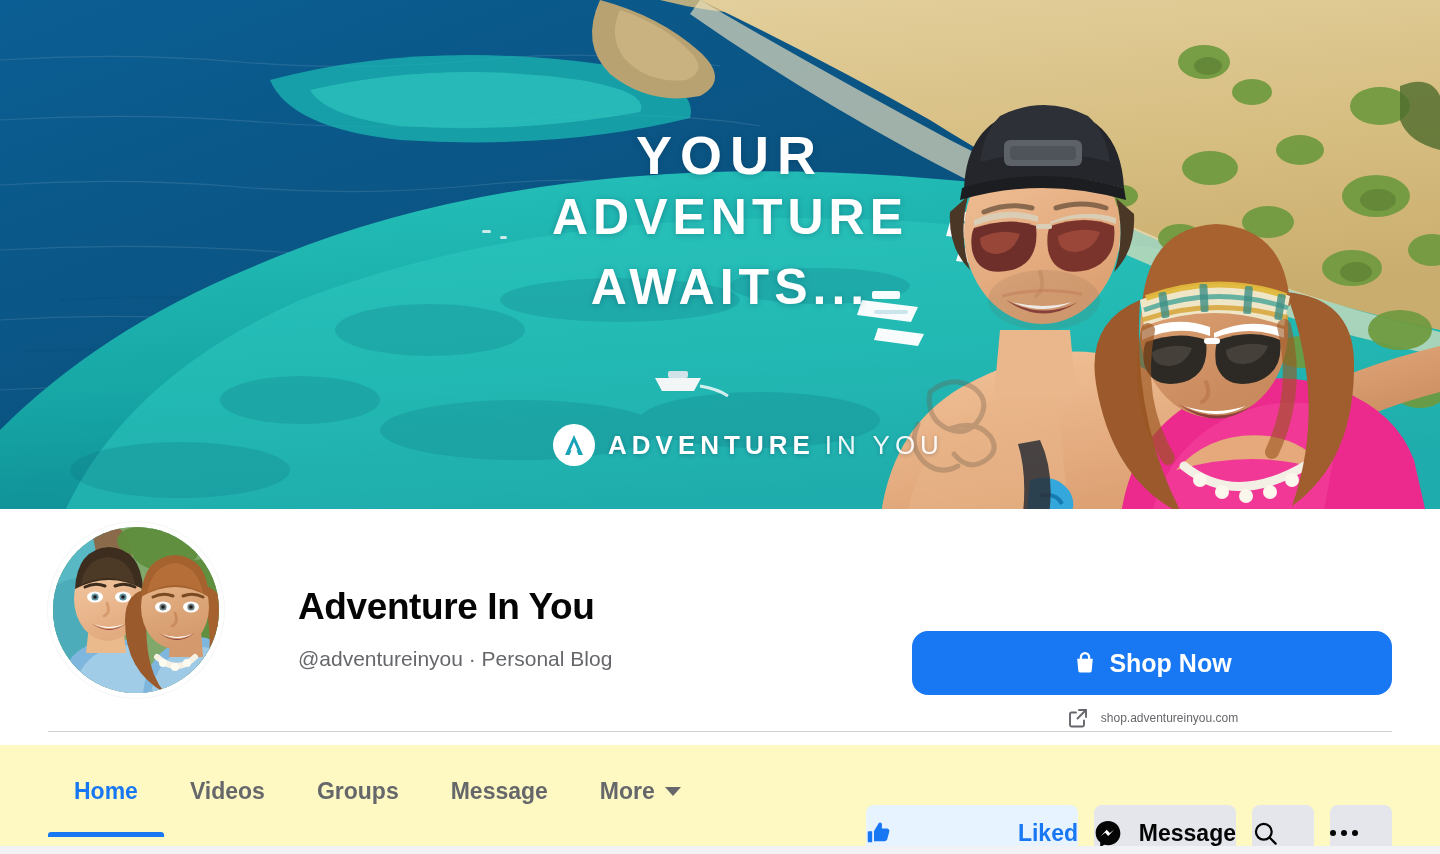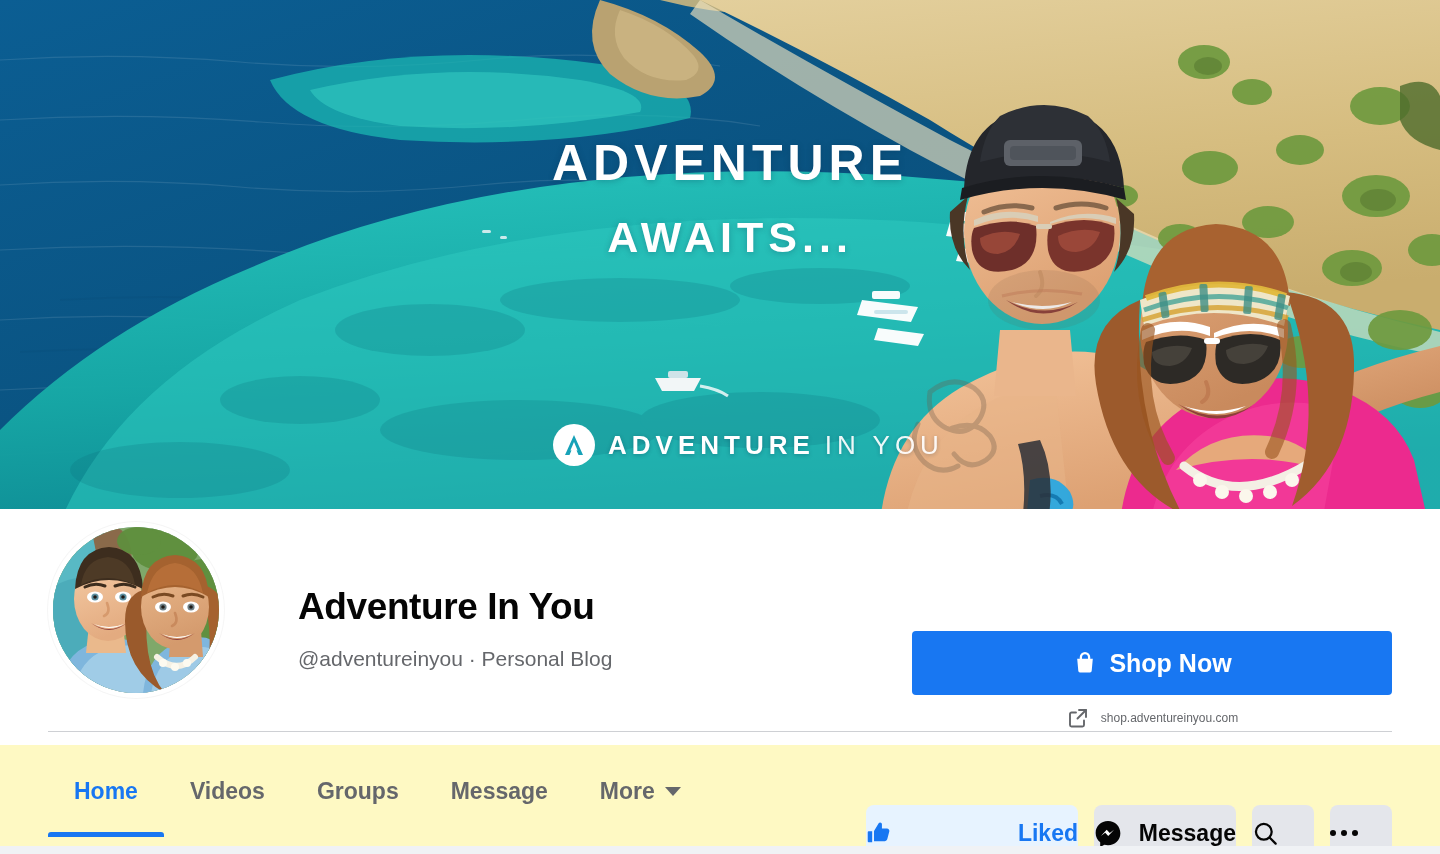--- a/index.html
+++ b/index.html
@@ -38,21 +38,21 @@
     width: 420px;
     text-align: center;
     color: #ffffff;
     font-weight: 700;
     line-height: 1.0;
     text-shadow: 0 1px 6px rgba(0,40,70,.28);
     pointer-events: none;
   }
   .cover-headline .ln1 { display:block; font-size: 54px; letter-spacing: 8px; }
   .cover-headline .ln2 { display:block; font-size: 50px; letter-spacing: 5px; margin-top: 10px; }
-  .cover-headline .ln3 { display:block; font-size: 43px; letter-spacing: 5px; margin-top: 28px; }
+  .cover-headline .ln3 { display:block; font-size: 50px; letter-spacing: 5px; margin-top: 20px; }
 
   .cover-brand {
     position: absolute;
     left: 553px;
     top: 424px;
     display: flex;
     align-items: center;
     gap: 13px;
     pointer-events: none;
   }
@@ -121,21 +121,21 @@
   .cta-block {
     position: absolute;
     right: 48px;
     top: 122px;
     width: 480px;
   }
   .shop-btn {
     width: 480px;
     height: 64px;
     border: none;
-    border-radius: 4px;
+    border-radius: 16px;
     background: #1877f2;
     color: #ffffff;
     font-family: inherit;
     font-size: 25px;
     font-weight: 700;
     display: flex;
     align-items: center;
     justify-content: center;
     gap: 11px;
     cursor: pointer;
@@ -467,20 +467,21 @@
       <path d="M1148 330 q -14 70 20 128" stroke="#99551f" stroke-width="14" fill="none" opacity="0.65" stroke-linecap="round"></path>
       <path d="M1284 326 q 16 66 -12 126" stroke="#99551f" stroke-width="14" fill="none" opacity="0.6" stroke-linecap="round"></path>
 
       <path d="M1030 480 q 26 -8 40 12 q 10 20 -10 30 l-34 0 z" fill="#2aa8e0" opacity="0.95"></path>
       <path d="M1040 496 q 16 -4 22 8" stroke="#0e6fa8" stroke-width="4" fill="none" opacity="0.8"></path>
 
       <path d="M1040 440 q 16 34 8 82 l-26 0 q 6 -46 -4 -78 z" fill="#2b2f36" opacity="0.85"></path>
     </svg>
 
     <div class="cover-headline">
+      <span class="ln1">YOUR</span>
       <span class="ln2">ADVENTURE</span>
       <span class="ln3">AWAITS...</span>
     </div>
 
     <div class="cover-brand">
       <span class="brand-mark">
         <svg width="30" height="30" viewBox="0 0 30 30">
           <circle cx="15" cy="15" r="15" fill="#ffffff"></circle>
           <path d="M15 5 L24 25 L19.5 25 L15 14.5 L10.5 25 L6 25 Z" fill="#17a2b8"></path>
           <path d="M15 12 L18.6 20.5 L11.4 20.5 Z" fill="#ffffff"></path>

